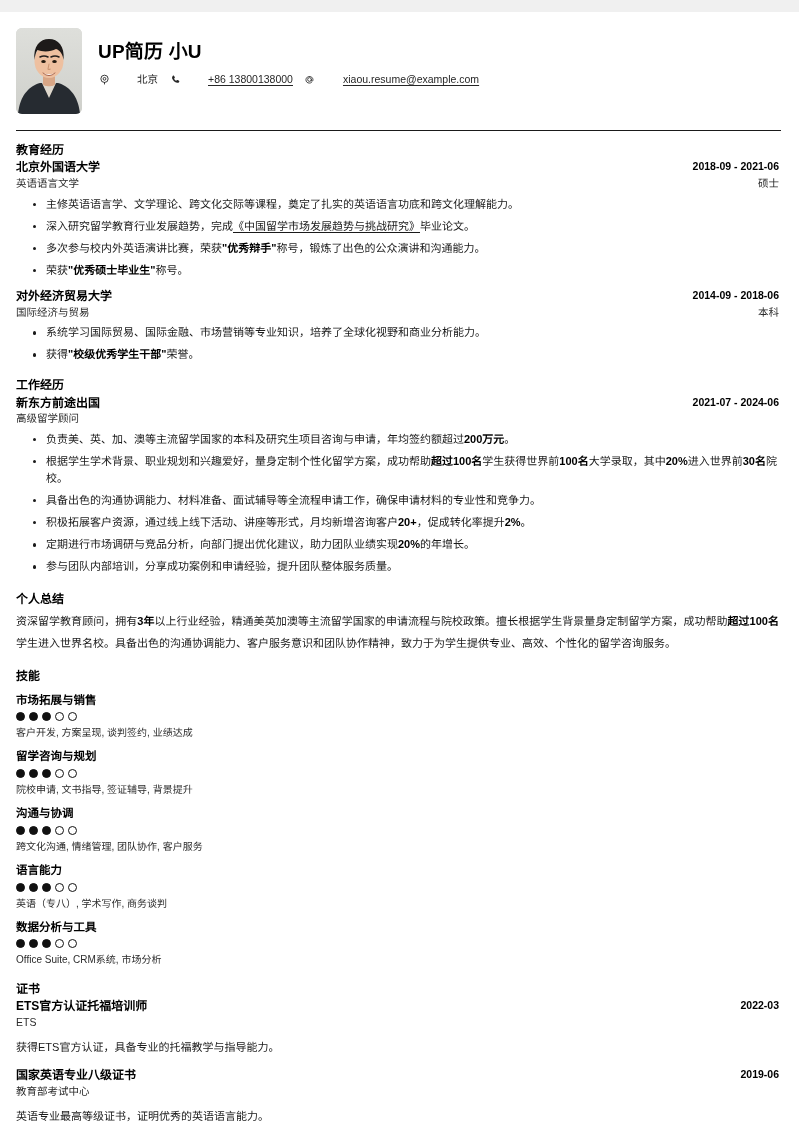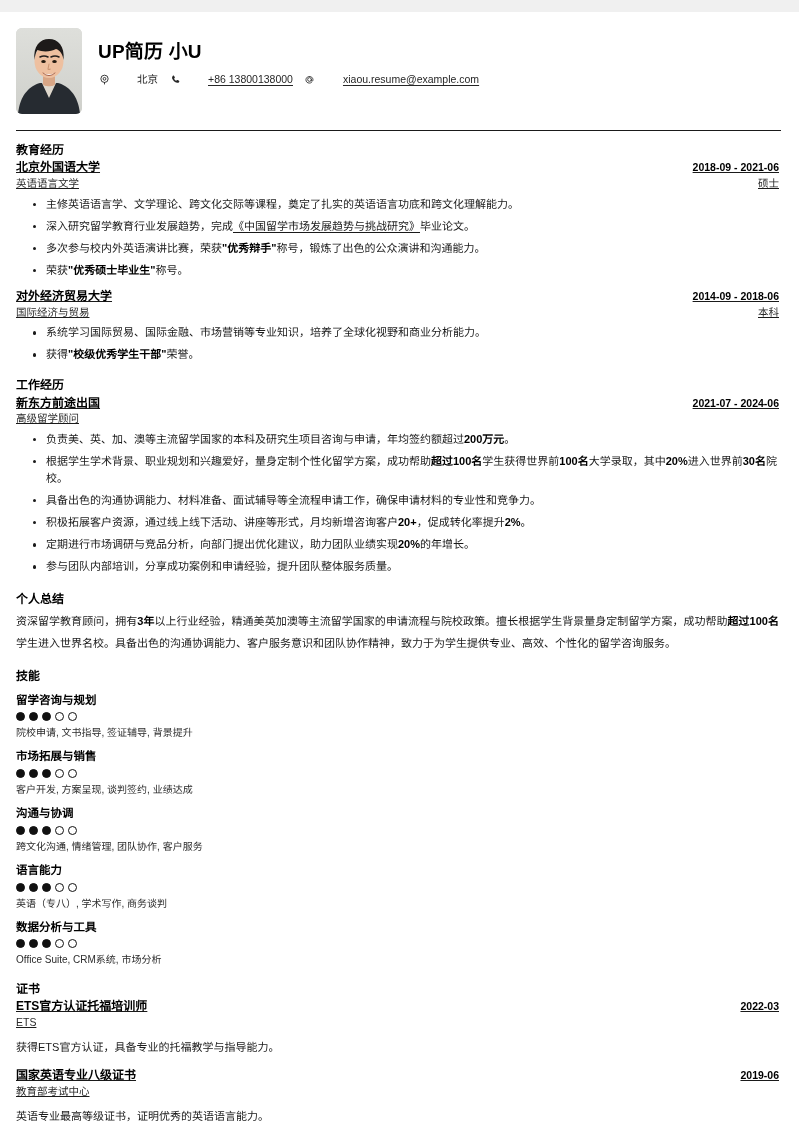--- a/index.html
+++ b/index.html
@@ -103,23 +103,22 @@
     font-weight: bold;
     color: #000;
     line-height: 1.35;
     margin: 0 0 1px 0;
   }
 
   .entry { margin-bottom: 2px; }
   .entry-row {
     display: flex;
     justify-content: space-between;
-    align-items: center;
+    align-items: flex-start;
     line-height: 1.4;
-    text-decoration: underline;
   }
   .entry-org {
     font-size: 12px;
     font-weight: bold;
     color: #000;
   }
   .entry-date {
     font-size: 10.5px;
     font-weight: bold;
     color: #000;
@@ -357,41 +356,41 @@
 
     <div class="section" style="margin-top:16px;">
       <div class="section-title">个人总结</div>
       <p class="summary-text">资深留学教育顾问，拥有<b>3年</b>以上行业经验，精通美英加澳等主流留学国家的申请流程与院校政策。擅长根据学生背景量身定制留学方案，成功帮助<b>超过100名</b>学生进入世界名校。具备出色的沟通协调能力、客户服务意识和团队协作精神，致力于为学生提供专业、高效、个性化的留学咨询服务。</p>
     </div>
 
     <div class="section" style="margin-top:14px;">
       <div class="section-title">技能</div>
 
       <div class="skill">
+        <div class="skill-name">市场拓展与销售</div>
+        <div class="dots">
+          <span class="dot filled"></span>
+          <span class="dot filled"></span>
+          <span class="dot filled"></span>
+          <span class="dot"></span>
+          <span class="dot"></span>
+        </div>
+        <div class="skill-detail">客户开发, 方案呈现, 谈判签约, 业绩达成</div>
+      </div>
+
+      <div class="skill">
         <div class="skill-name">留学咨询与规划</div>
         <div class="dots">
           <span class="dot filled"></span>
           <span class="dot filled"></span>
           <span class="dot filled"></span>
           <span class="dot"></span>
           <span class="dot"></span>
         </div>
         <div class="skill-detail">院校申请, 文书指导, 签证辅导, 背景提升</div>
-      </div>
-
-      <div class="skill">
-        <div class="skill-name">市场拓展与销售</div>
-        <div class="dots">
-          <span class="dot filled"></span>
-          <span class="dot filled"></span>
-          <span class="dot filled"></span>
-          <span class="dot"></span>
-          <span class="dot"></span>
-        </div>
-        <div class="skill-detail">客户开发, 方案呈现, 谈判签约, 业绩达成</div>
       </div>
 
       <div class="skill">
         <div class="skill-name">沟通与协调</div>
         <div class="dots">
           <span class="dot filled"></span>
           <span class="dot filled"></span>
           <span class="dot filled"></span>
           <span class="dot"></span>
           <span class="dot"></span>

